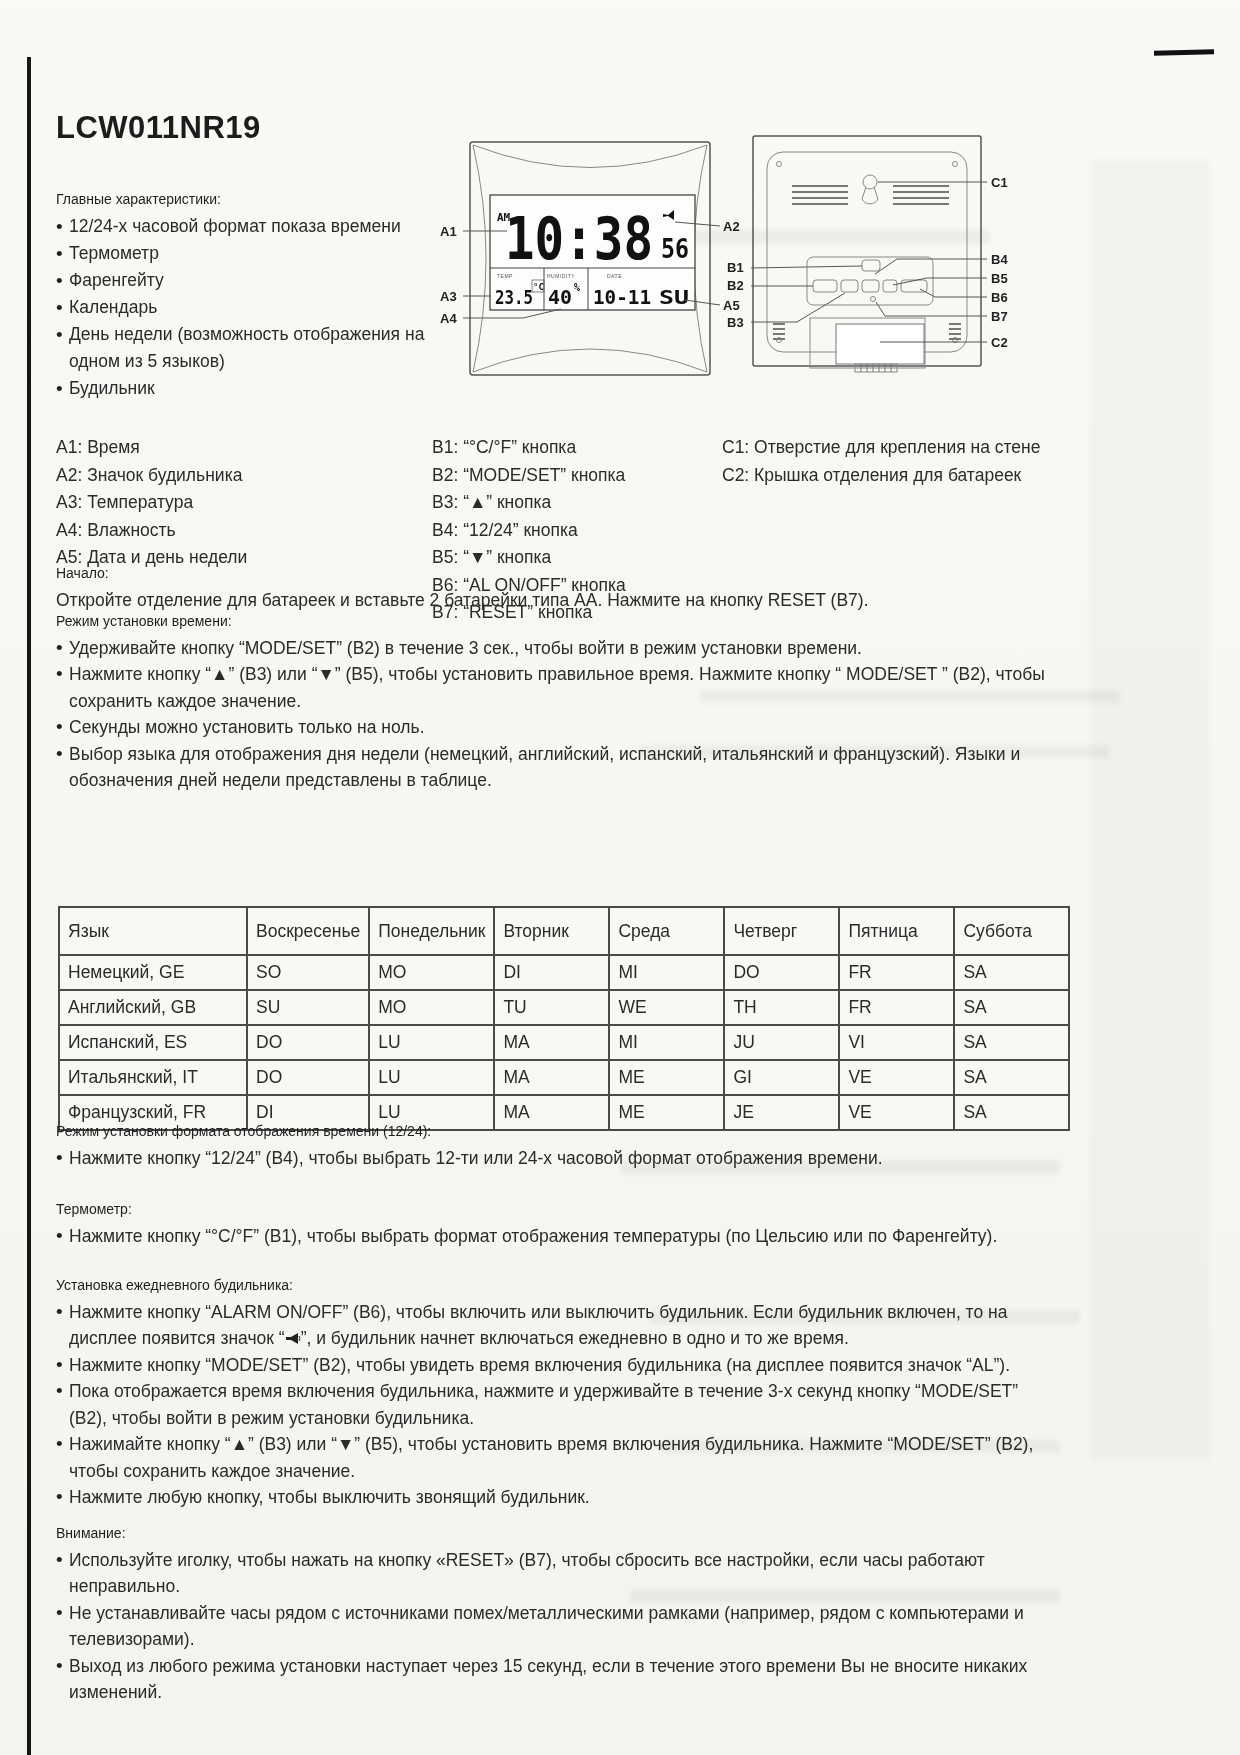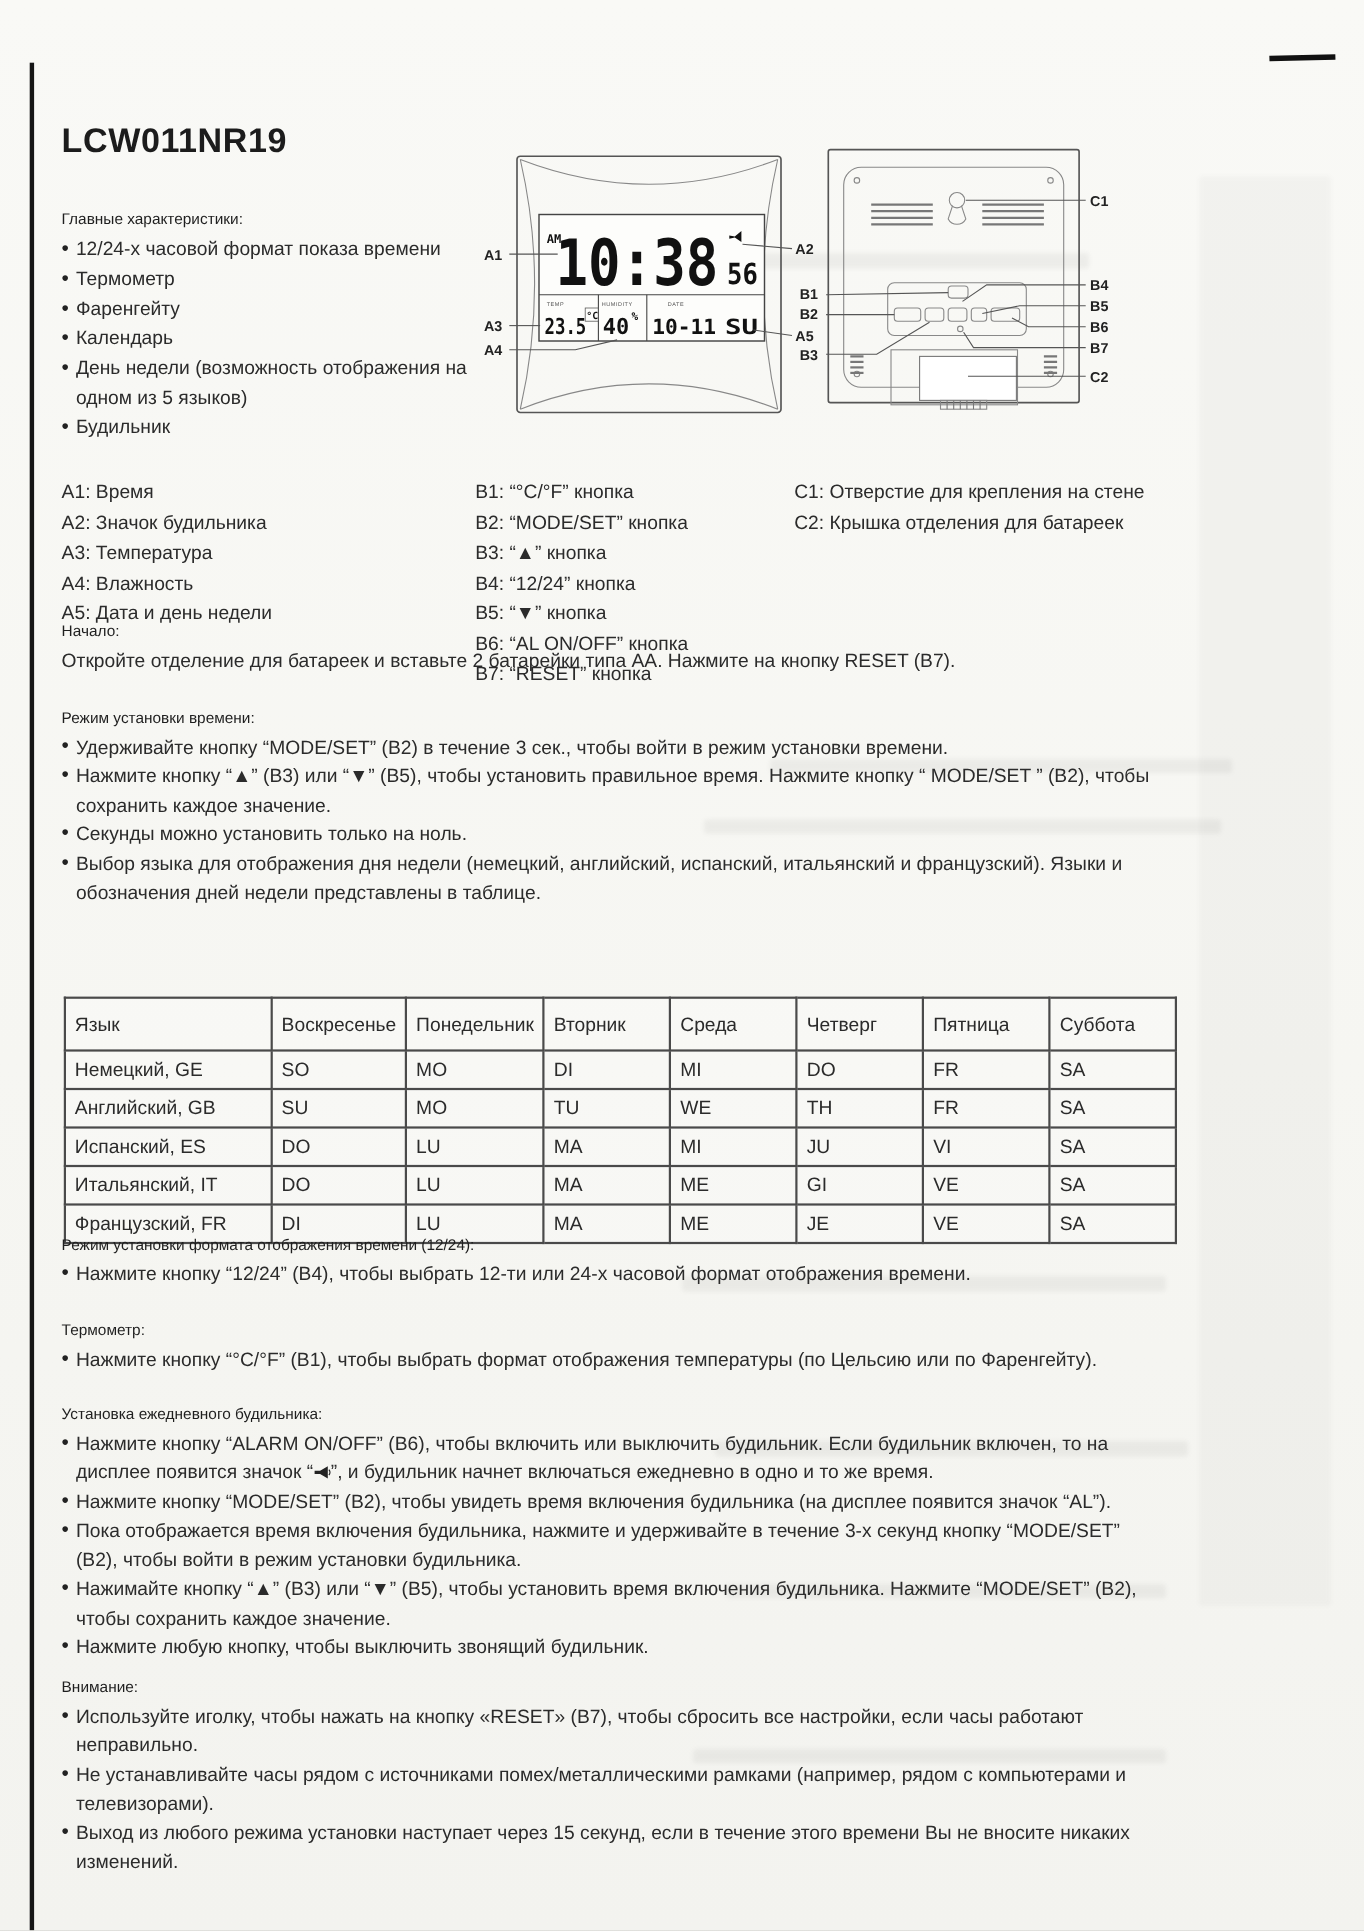--- a/index.html
+++ b/index.html
@@ -218,21 +218,21 @@
       <div>C1: Отверстие для крепления на стене</div>
       <div>C2: Крышка отделения для батареек</div>
     </div>
   </div>
 
   <div class="sec" style="top:560px">
     <h2>Начало:</h2>
     <div>Откройте отделение для батареек и вставьте 2 батарейки типа АА. Нажмите на кнопку RESET (B7).</div>
   </div>
 
-  <div class="sec" style="top:639px">
+  <div class="sec" style="top:608px">
     <h2>Режим установки времени:</h2>
     <div class="bullet">Удерживайте кнопку “MODE/SET” (B2) в течение 3 сек., чтобы войти в режим установки времени.</div>
     <div class="bullet">Нажмите кнопку “▲” (B3) или “▼” (B5), чтобы установить правильное время. Нажмите кнопку “ MODE/SET ” (B2), чтобы сохранить каждое значение.</div>
     <div class="bullet">Секунды можно установить только на ноль.</div>
     <div class="bullet">Выбор языка для отображения дня недели (немецкий, английский, испанский, итальянский и французский). Языки и обозначения дней недели представлены в таблице.</div>
   </div>
 
   <table class="lang">
     <tbody>
         <tr>

